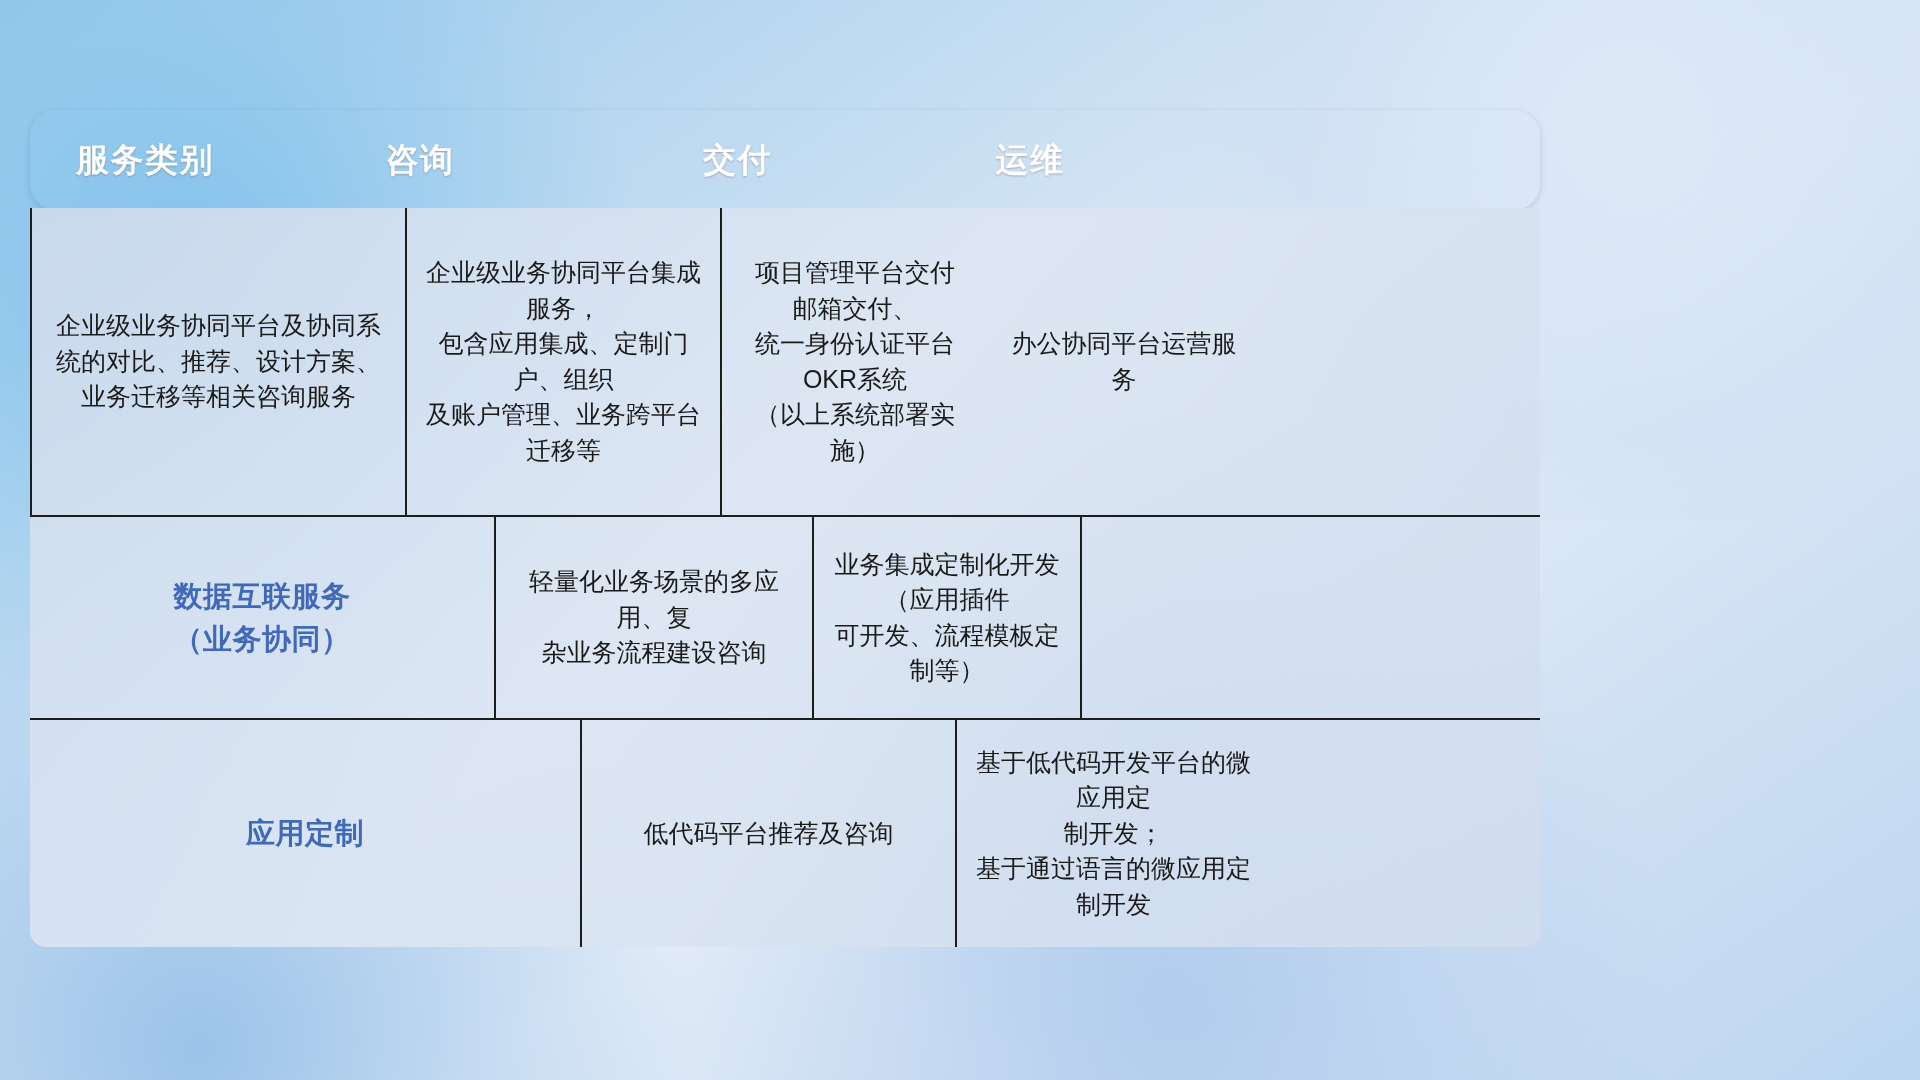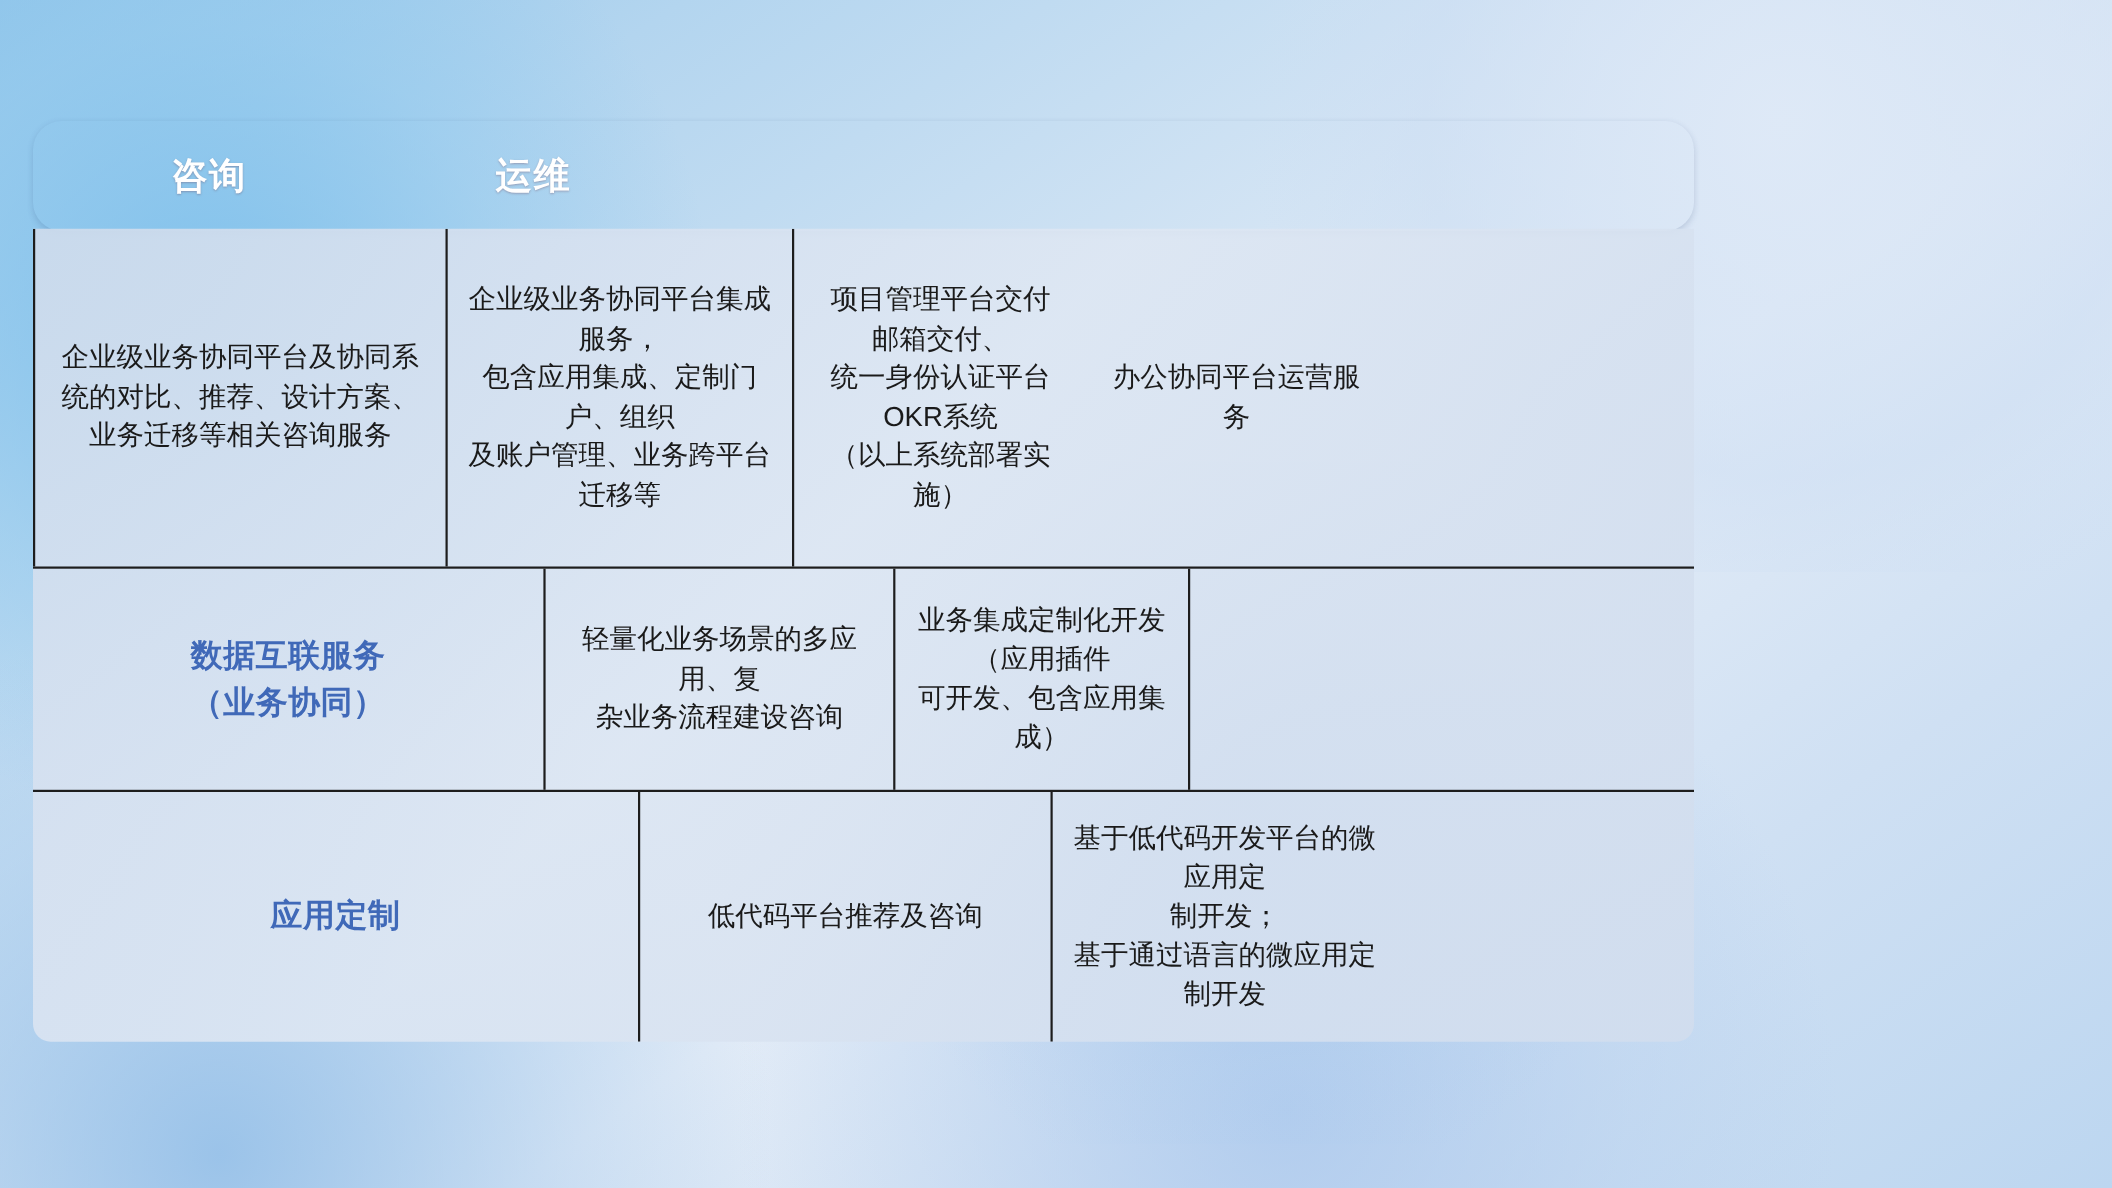--- a/index.html
+++ b/index.html
@@ -116,21 +116,23 @@
 <div id="bg-base"></div>
 <div id="bg-glow-left"></div>
 <div id="bg-glow-topright"></div>
 <div id="bg-glow-bottom"></div>
 <div id="bg-glow-bottomleft"></div>
 <div id="bg-glow-mid"></div>
 
 <div id="table-wrap">
 
   <div id="table-header">
+    <div class="hcell h0">服务类别</div>
     <div class="hcell h1">咨询</div>
+    <div class="hcell h3">交付</div>
     <div class="hcell h4">运维</div>
   </div>
 
   <div id="table-body">
 
     <div class="trow r0">
       <div class="cell vsep c1">企业级业务协同平台及协同系
 统的对比、推荐、设计方案、
 业务迁移等相关咨询服务</div>
       <div class="cell vsep c2">企业级业务协同平台集成服务，
@@ -143,21 +145,21 @@
 （以上系统部署实施）</div>
       <div class="cell c3">办公协同平台运营服务</div>
     </div>
 
     <div class="trow r1">
       <div class="cell cat c0">数据互联服务
 （业务协同）</div>
       <div class="cell vsep c1">轻量化业务场景的多应用、复
 杂业务流程建设咨询</div>
       <div class="cell vsep c2">业务集成定制化开发（应用插件
-可开发、包含应用集成）</div>
+可开发、流程模板定制等）</div>
       <div class="cell vsep c3"></div>
       <div class="cell c3"></div>
     </div>
 
     <div class="trow r2">
       <div class="cell cat c0">应用定制</div>
       <div class="cell vsep c1">低代码平台推荐及咨询</div>
       <div class="cell vsep c2">基于低代码开发平台的微应用定
 制开发；
 基于通过语言的微应用定制开发</div>

